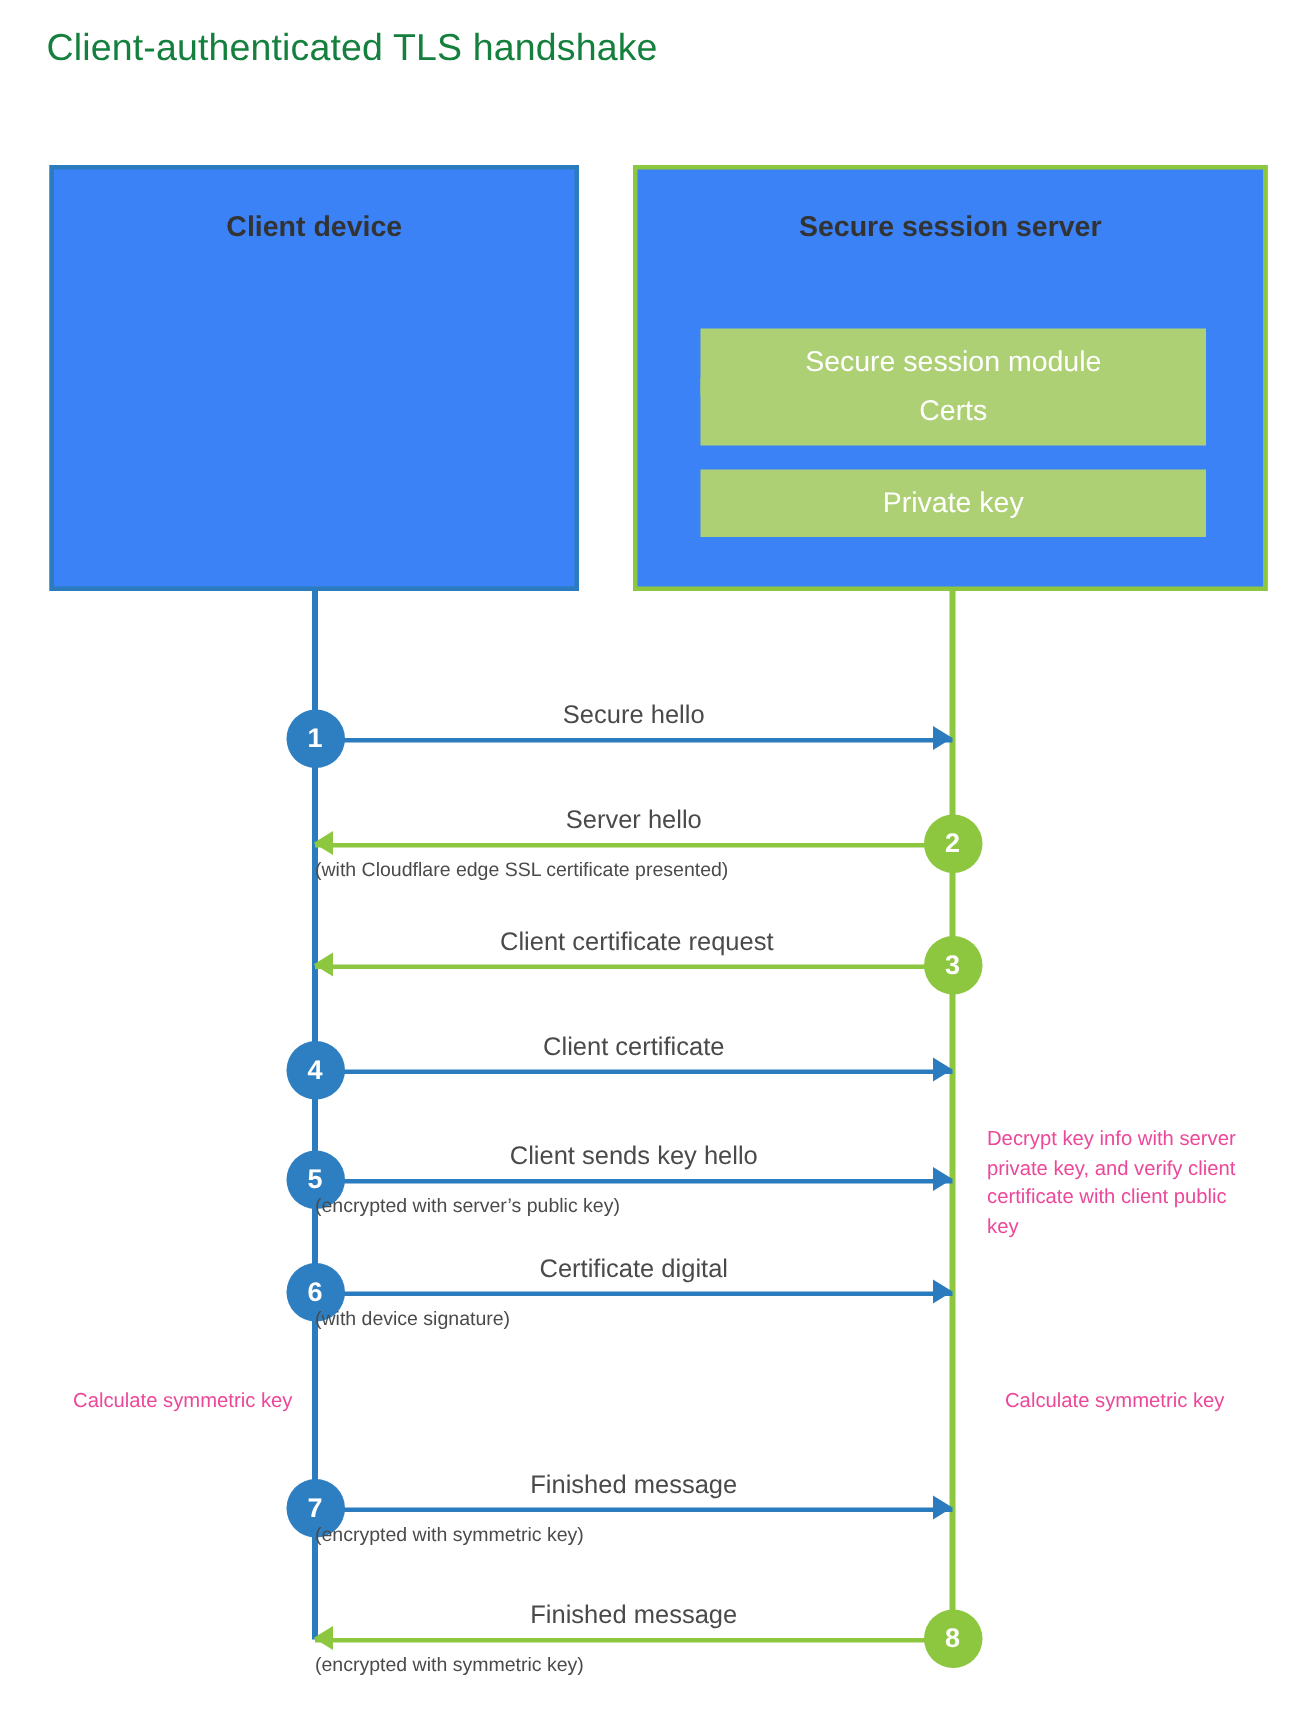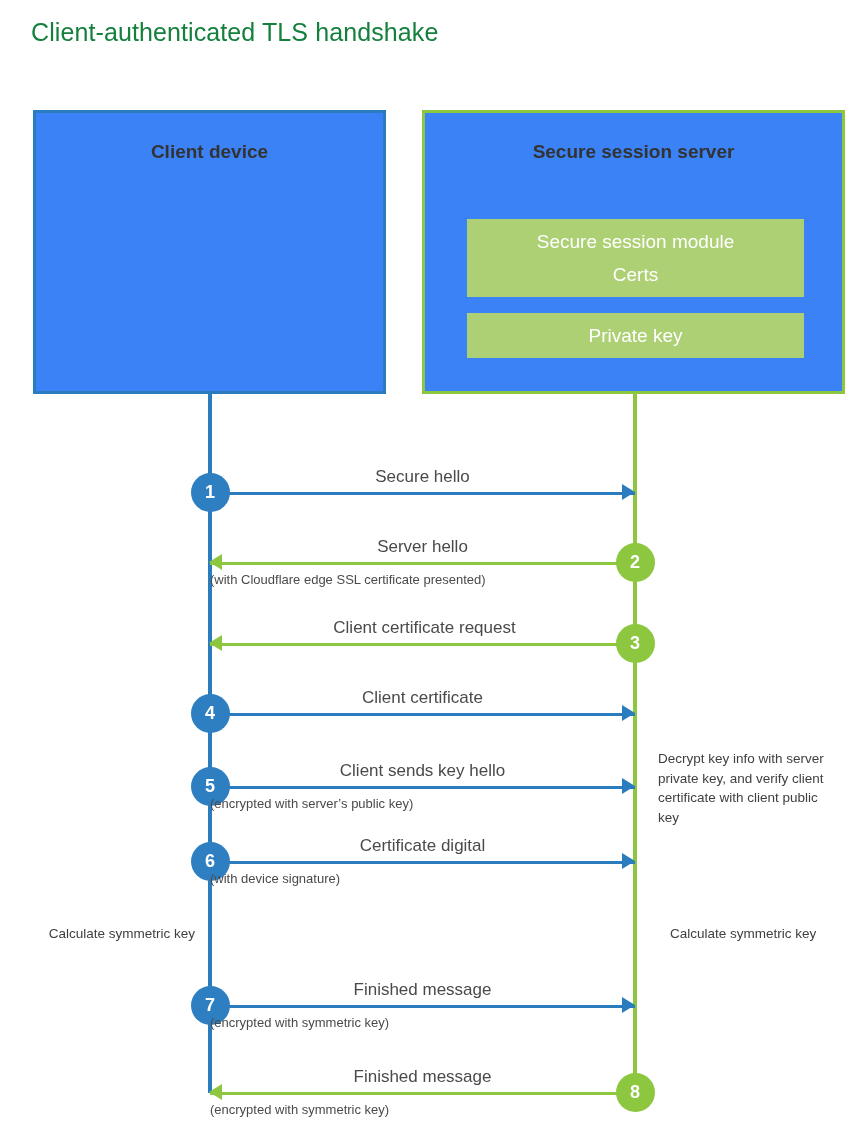--- a/index.html
+++ b/index.html
@@ -71,21 +71,21 @@
     position:absolute;text-align:center;font-size:17px;color:#4a4a4a;
     white-space:nowrap;
   }
   .msg-sub{
     position:absolute;text-align:left;font-size:13px;color:#4a4a4a;
     white-space:nowrap;
   }
 
   
   .side-note{
-    position:absolute;font-size:13.5px;color:#404040;line-height:1.45;
+    position:absolute;font-size:13.5px;color:#ec4899;line-height:1.45;
   }
   #note-decrypt{left:658px;top:749px;width:180px;text-align:left;}
   #note-calc-client{left:45px;top:924px;width:150px;text-align:right;}
   #note-calc-server{left:670px;top:924px;width:160px;text-align:left;}
 </style>
 </head>
 <body>
 
 <div class="canvas">
 

